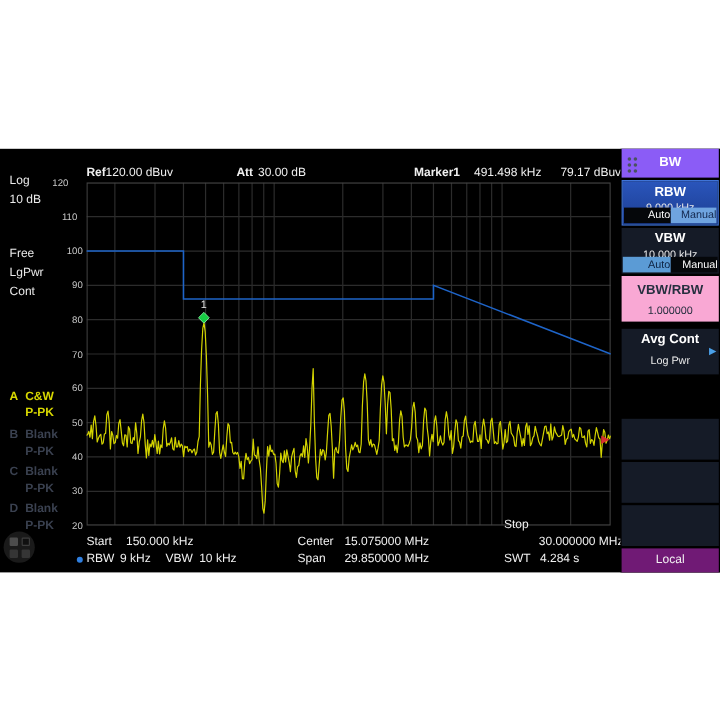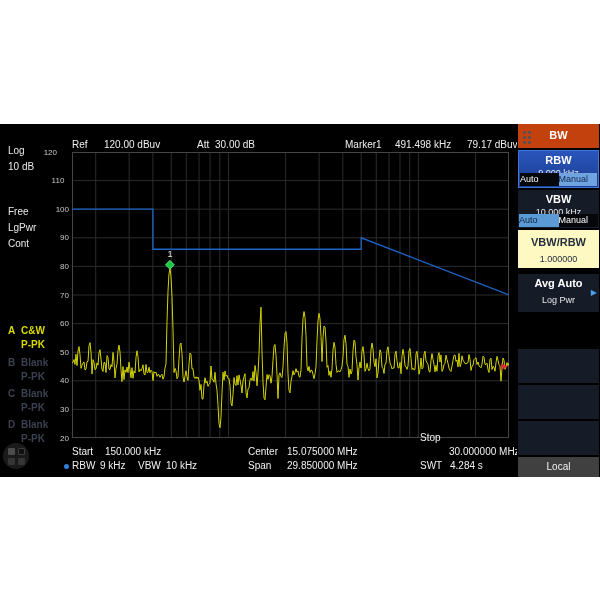--- a/index.html
+++ b/index.html
@@ -7,21 +7,21 @@
         font-family:"Liberation Sans",sans-serif;}
   .screen{position:absolute;left:0;top:124px;width:600px;height:353px;background:#000;color:#e6e6e6;}
 
   
   .titlebar{position:absolute;left:0;top:0;width:517px;height:23px;background:#171c26;}
   .brand{position:absolute;left:8px;top:4px;font-size:13px;font-weight:bold;letter-spacing:.5px;color:#fff;}
   .datetime{position:absolute;left:0;right:0;top:5px;text-align:center;font-size:10px;color:#dcdcdc;}
 
   
   .hdr span{position:absolute;top:15px;font-size:10px;color:#f0f0f0;white-space:nowrap;}
-  .hdr .b{font-weight:normal;}
+  .hdr .b{font-weight:bold;}
 
   
   .plot-wrap{position:absolute;left:72px;top:28px;width:437px;height:286px;}
   .ytick{position:absolute;width:22px;text-align:right;font-size:8px;color:#c8c8c8;}
 
   
   .llabel{position:absolute;left:8px;font-size:10px;color:#eaeaea;white-space:nowrap;}
   .trow{position:absolute;font-size:10px;font-weight:bold;white-space:nowrap;}
   .trow .tid{position:absolute;left:8px;}
   .trow .tmode{position:absolute;left:21px;}
@@ -38,54 +38,54 @@
   
   .ft span{position:absolute;font-size:10px;color:#f0f0f0;white-space:nowrap;}
   .dot{position:absolute;left:64px;top:340px;width:5px;height:5px;border-radius:50%;background:#2f7fe0;}
 
   
   .sidebar{position:absolute;left:517px;top:0;width:83px;height:353px;background:#000;}
   .sb{position:absolute;left:1px;width:81px;background:#151b27;box-sizing:border-box;}
   .sb-title{text-align:center;font-weight:bold;font-size:11px;color:#fff;padding-top:3px;}
   .sb-value{text-align:center;font-size:9px;color:#e8e8e8;padding-top:2px;}
   .toggle{position:absolute;left:1px;right:1px;bottom:1px;height:13px;display:flex;font-size:9px;}
-  .tg{flex:1;text-align:left;line-height:13px;}
+  .tg{flex:1;text-align:right;line-height:13px;}
   .tg-dark{background:#05070a;color:#fff;}
   .tg-blue{background:#6fa4e0;color:#12264d;}
   .tg-blue2{background:#5b9bd5;color:#0d2240;}
   .tg-emi{background:#4a90d9;color:#eef5ff;}
-  .sb-head{top:0;height:24px;background:#c2410c;}
+  .sb-head{top:0;height:24px;background:#8b5cf6;}
   .sb-head .sb-title{padding-top:5px;}
   .grip{position:absolute;left:5px;top:7px;width:3px;height:3px;border-radius:50%;background:#4a5260;
         box-shadow:5px 0 0 #4a5260,0 5px 0 #4a5260,5px 5px 0 #4a5260,0 10px 0 #4a5260,5px 10px 0 #4a5260;}
   .sb-rbw{top:26px;height:38px;background:linear-gradient(#2a55bb,#1c3e92);border:1px solid #3f74d8;}
   .sb-vbw{top:66px;height:38px;}
-  .sb-vr{top:106px;height:38px;background:#fef9c3;}
+  .sb-vr{top:106px;height:38px;background:#f9a8d4;}
   .sb-vr .sb-title{color:#262f3f;padding-top:6px;}
   .sb-vr .sb-value{color:#262f3f;padding-top:6px;}
   .sb-avg{top:150px;height:38px;}
   .sb-avg .sb-value{padding-top:6px;}
   .sb-arrow{position:absolute;right:2px;top:14px;font-size:8px;color:#4aa0e8;}
   .sb-filter{top:190px;height:33px;}
   .sb-e1{top:225px;height:34px;}
   .sb-e2{top:261px;height:34px;}
   .sb-e3{top:297px;height:34px;}
-  .sb-local{top:333px;height:20px;background:#404040;}
+  .sb-local{top:333px;height:20px;background:#701a75;}
   .sb-local .sb-title{font-weight:normal;font-size:10px;padding-top:4px;color:#f2f2f2;}
 </style>
 </head>
 <body>
 
 <div class="page">
   <div class="screen">
 
 
     <div class="hdr">
       <span class="b" style="left:72px">Ref</span>
-      <span style="left:104px">120.00 dBuv</span>
+      <span style="left:88px">120.00 dBuv</span>
       <span class="b" style="left:197px">Att</span>
       <span style="left:215px">30.00 dB</span>
       <span class="b" style="left:345px">Marker1</span>
       <span style="left:395px">491.498 kHz</span>
       <span style="left:467px">79.17 dBuv</span>
     </div>
 
     <div id="yticks">
         <div class="ytick" style="left: 35px; top: 23.5px;">120</div>
         <div class="ytick" style="left: 47px; top: 52.1px; text-align: center;">110</div>
@@ -230,21 +230,21 @@
           <div class="tg tg-dark">Manual</div>
         </div>
       </div>
 
       <div class="sb sb-vr">
         <div class="sb-title">VBW/RBW</div>
         <div class="sb-value">1.000000</div>
       </div>
 
       <div class="sb sb-avg">
-        <div class="sb-title">Avg Auto</div>
+        <div class="sb-title">Avg Cont</div>
         <div class="sb-value">Log Pwr</div>
         <span class="sb-arrow">▶</span>
       </div>
 
 
       <div class="sb sb-e1"></div>
       <div class="sb sb-e2"></div>
       <div class="sb sb-e3"></div>
 
       <div class="sb sb-local">

